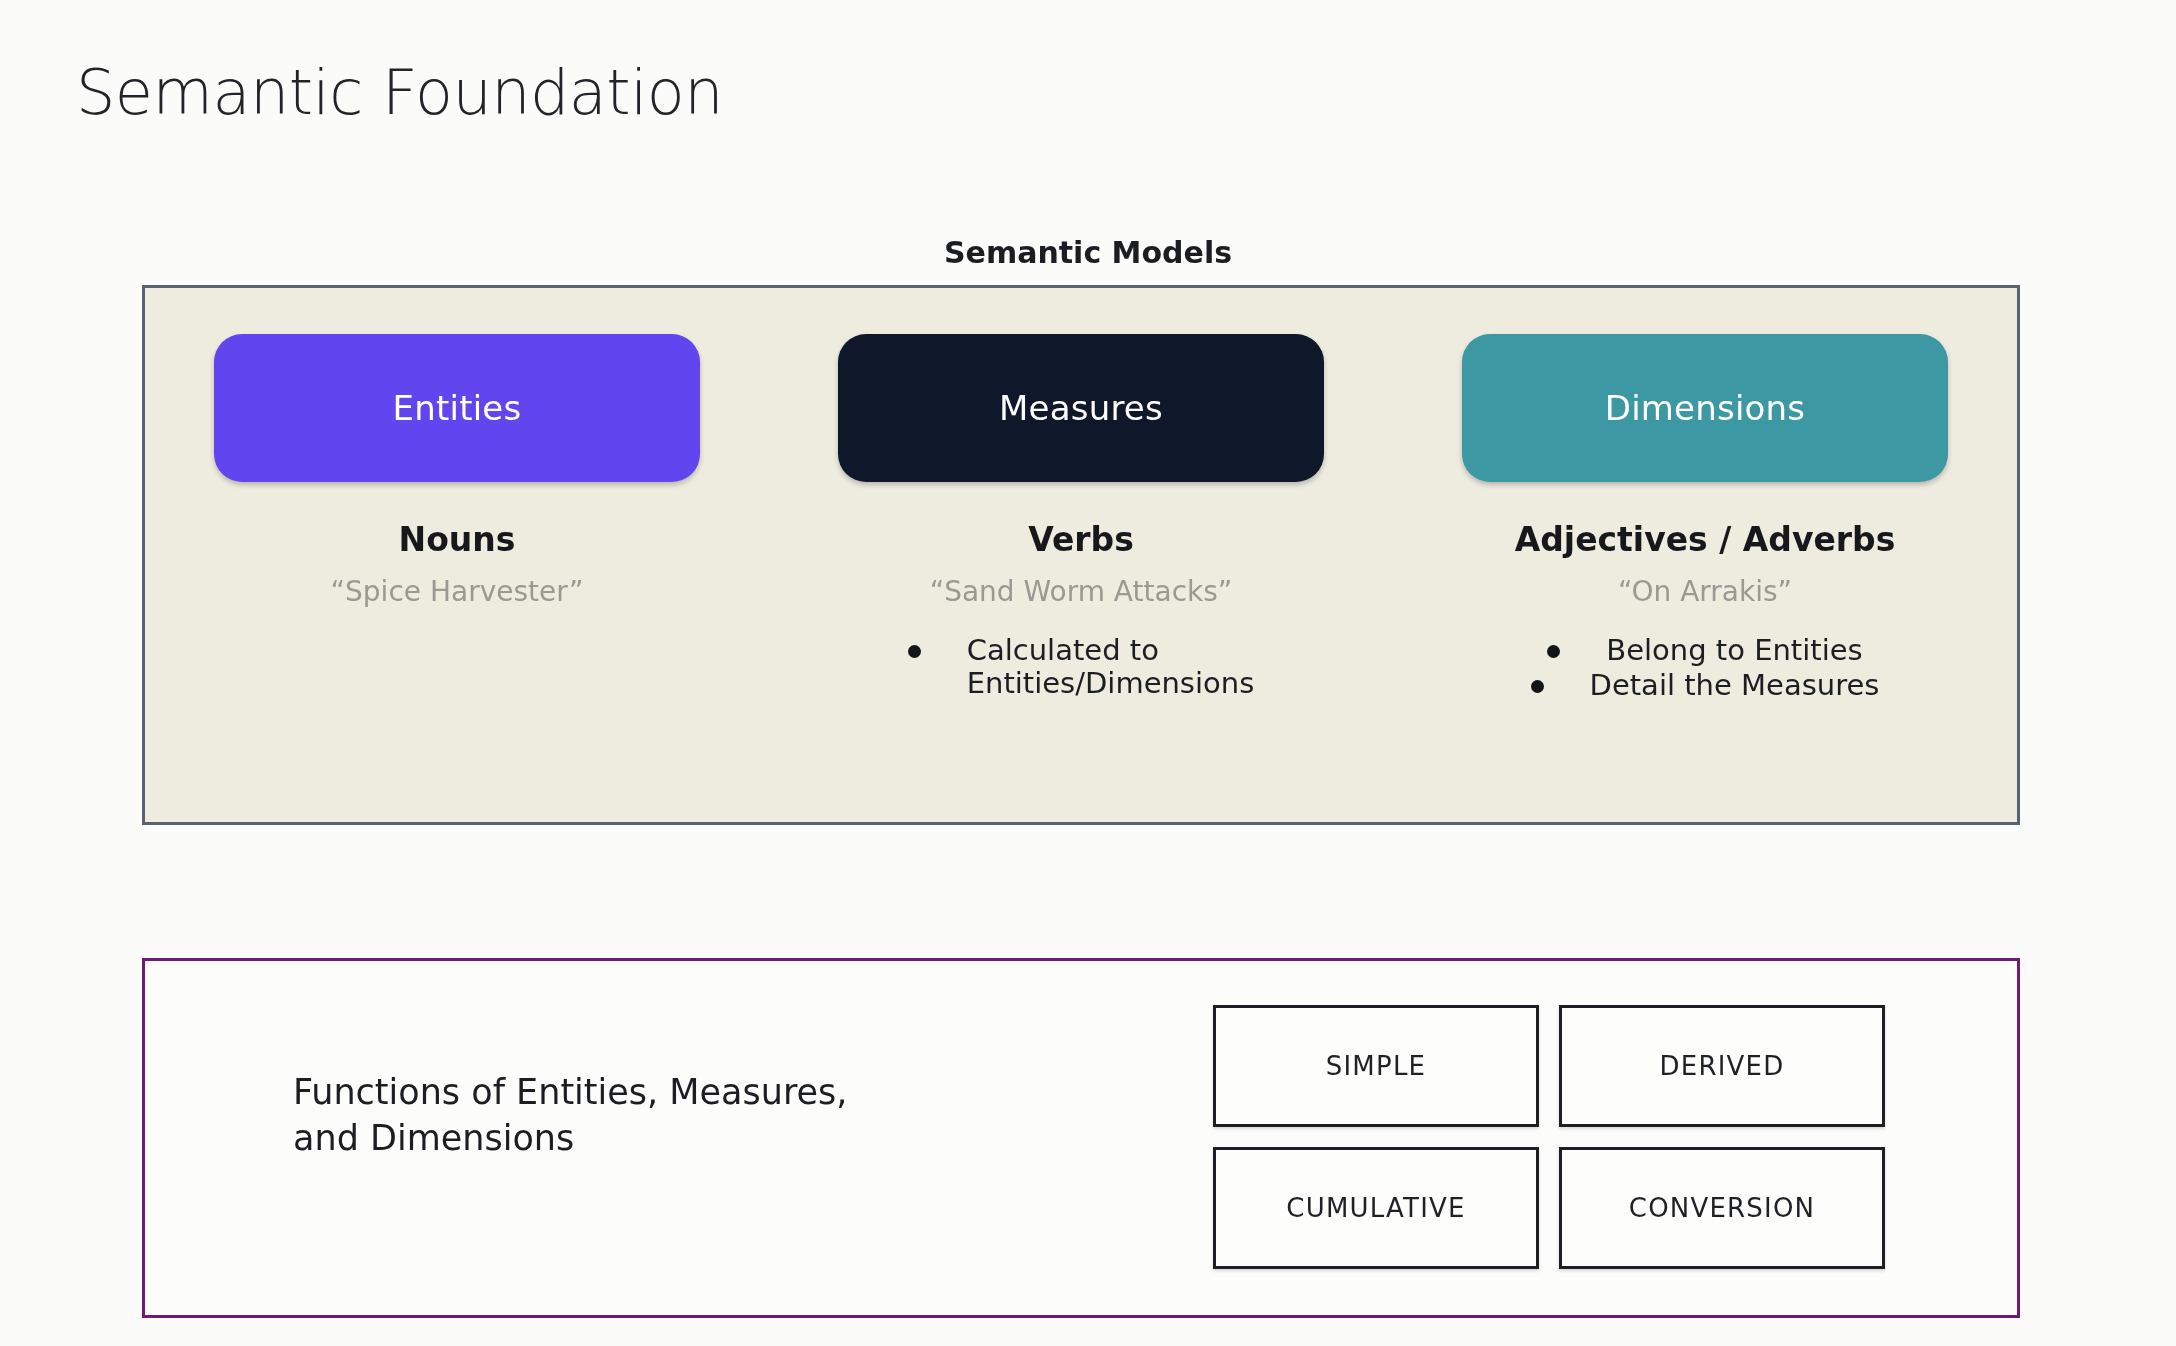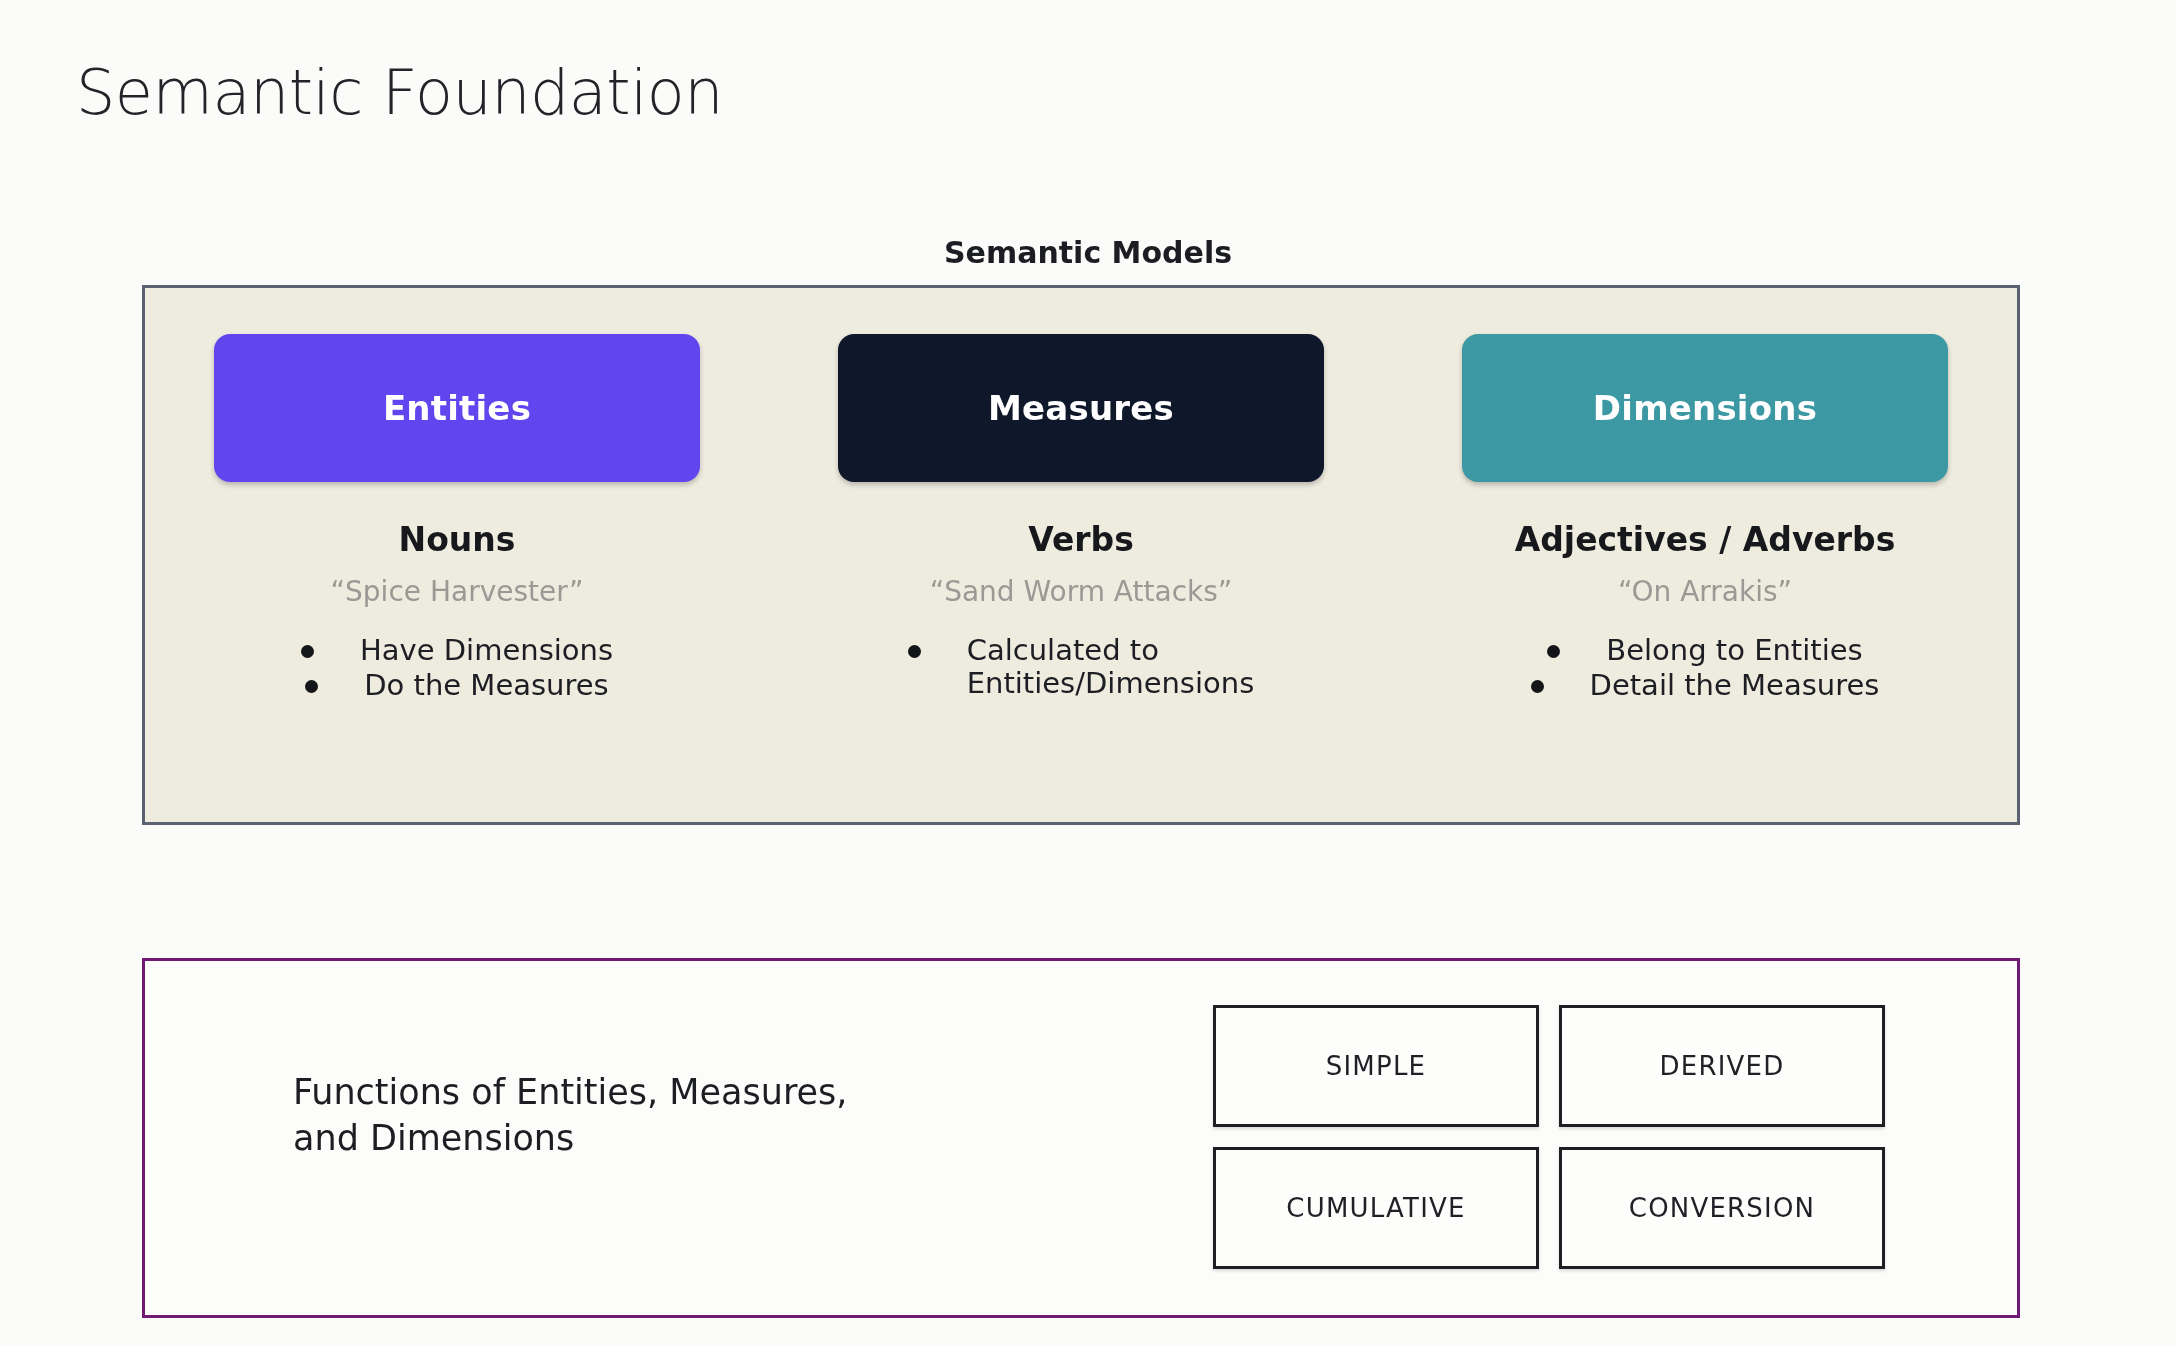--- a/index.html
+++ b/index.html
@@ -56,27 +56,27 @@
     position: relative;
     display: flex;
     flex-direction: column;
     align-items: center;
     padding-top: 46px;
   }
 
   .type-chip {
     width: 486px;
     height: 148px;
-    border-radius: 16px;
+    border-radius: 28px;
     display: flex;
     align-items: center;
     justify-content: center;
     color: #ffffff;
     font-size: 34px;
-    font-weight: 700;
+    font-weight: 400;
     letter-spacing: 0.2px;
     box-shadow: 0 3px 5px rgba(0,0,0,0.22);
     box-sizing: border-box;
   }
   .chip-entities   { background: #6146f0; }
   .chip-measures   { background: #0f172a; }
   .chip-dimensions { background: #3c98a3; }
 
   .pos-title {
     margin-top: 40px;
@@ -175,30 +175,20 @@
 <div class="page-title">Semantic Foundation</div>
 
 <div class="section-caption" id="semantic-models-caption">Semantic Models</div>
 
 <div class="semantic-panel">
 
   <div class="sm-column">
     <div class="type-chip chip-entities">Entities</div>
     <div class="pos-title">Nouns</div>
     <div class="pos-example">“Spice Harvester”</div>
-    <ul class="bullet-list">
-      <li class="bullet-row">
-        <span class="bullet-dot"></span>
-        <span class="bullet-text">Have Dimensions</span>
-      </li>
-      <li class="bullet-row">
-        <span class="bullet-dot"></span>
-        <span class="bullet-text">Do the Measures</span>
-      </li>
-    </ul>
   </div>
 
   <div class="sm-column">
     <div class="type-chip chip-measures">Measures</div>
     <div class="pos-title">Verbs</div>
     <div class="pos-example">“Sand Worm Attacks”</div>
     <ul class="bullet-list">
       <li class="bullet-row">
         <span class="bullet-dot"></span>
         <span class="bullet-text">Calculated to

